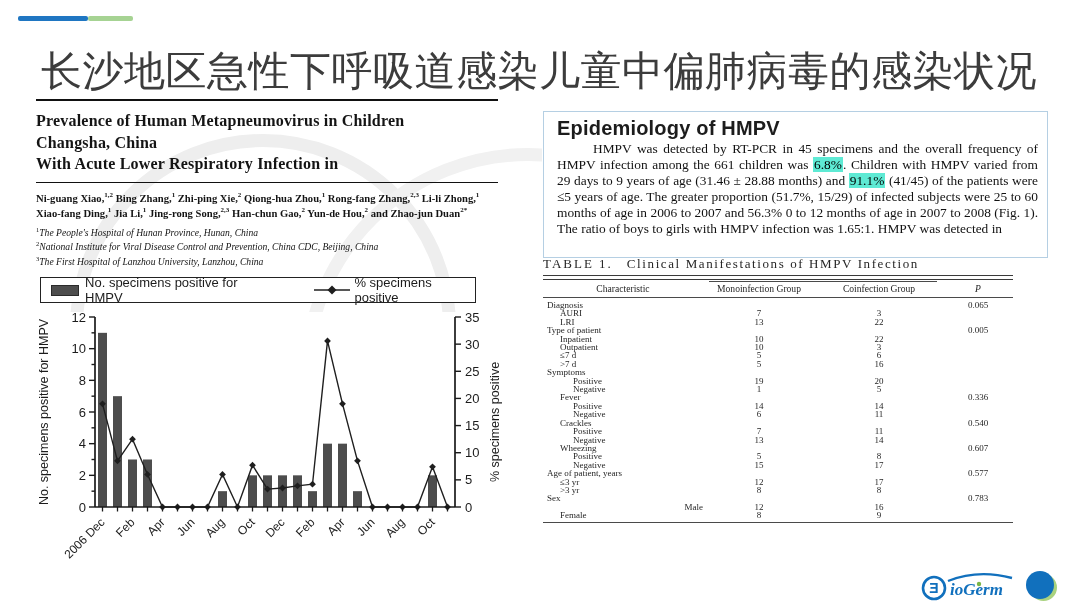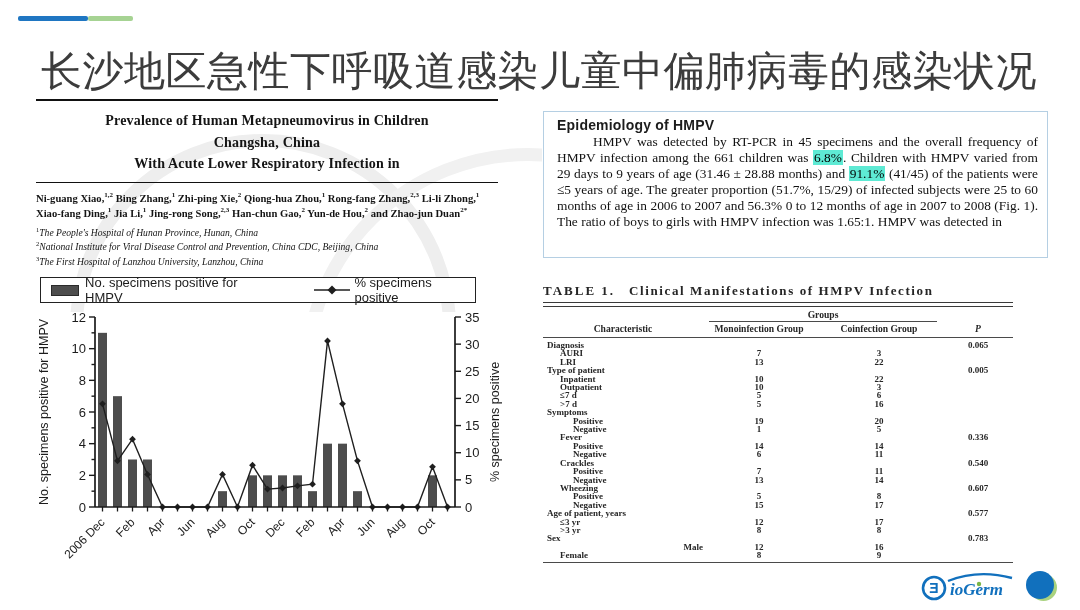--- a/index.html
+++ b/index.html
@@ -16,43 +16,43 @@
     font-weight:normal;letter-spacing:0.5px;white-space:nowrap;margin:13px;
   }
   
   .wm{position:absolute;left:0;top:88px;width:542px;height:224px;overflow:hidden;z-index:0;}
   .wm-c1{position:absolute;left:70px;top:46px;width:360px;height:360px;border-radius:50%;border:13px solid #eeeeee;}
   .wm-c2{position:absolute;left:300px;top:60px;width:430px;height:430px;border-radius:50%;border:13px solid #f1f1f1;}
   
   .paper{position:absolute;left:36px;top:99px;width:462px;z-index:2;
     font-family:"Liberation Serif",serif;color:#141414;}
   .rule-top{border-top:2.2px solid #111;margin-bottom:9px;}
-  .paper-title{font-size:14px;font-weight:bold;line-height:21.5px;letter-spacing:0.2px;text-align:center;}
+  .paper-title{font-size:16px;font-weight:bold;line-height:21.5px;letter-spacing:0.2px;}
   .rule-mid{border-top:1.4px solid #111;margin:7px 0 6px 0;}
   .paper-authors{font-size:10.6px;font-weight:bold;line-height:13px;}
   .paper-authors sup{font-size:7px;}
   .paper-affils{font-size:9.6px;font-style:italic;margin-top:4px;line-height:11.5px;}
   .paper-affils sup{font-size:6.5px;font-style:normal;}
   
   .legend-box{position:absolute;left:40px;top:277px;width:434px;height:24px;border:1.7px solid #222;
     display:flex;align-items:center;background:#fff;z-index:2;font-size:13px;color:#1c1c1c;}
   .legend-swatch{width:27px;height:9px;background:#4d4d4d;border:1px solid #2a2a2a;margin:0 6px 0 10px;}
   .legend-line{margin:0 4px 0 40px;}
   
   .chart-wrap{position:absolute;left:34px;top:303px;z-index:2;}
   
   .epi-box{position:absolute;left:543px;top:111px;width:505px;height:147px;border:1px solid #b5cfe3;
     box-sizing:border-box;padding:5px 9px 0 13px;background:#fff;}
-  .epi-heading{font-family:"Liberation Sans",sans-serif;font-weight:bold;font-size:14px;color:#1c1c1c;margin:0 0 1px 0;letter-spacing:0.2px;}
+  .epi-heading{font-family:"Liberation Sans",sans-serif;font-weight:bold;font-size:20px;color:#1c1c1c;margin:0 0 1px 0;letter-spacing:0.2px;}
   .epi-body{font-family:"Liberation Serif",serif;font-size:13.4px;line-height:15.9px;text-align:justify;
     text-indent:36px;color:#111;margin:0;}
   .epi-body mark{background:#5eead4;padding:0 1px;}
   
-  .tbl{position:absolute;left:543px;top:283px;width:470px;font-family:"Liberation Serif",serif;
-    font-weight:bold;color:#262626;z-index:2;}
+  .tbl{position:absolute;left:543px;top:256px;width:470px;font-family:"Liberation Serif",serif;
+    font-weight:normal;color:#262626;z-index:2;}
   .tbl-titlebar{font-size:13px;letter-spacing:1.6px;white-space:nowrap;}
   .tbl-titlebar .t1{margin-right:14px;letter-spacing:2px;}
   .tbl-dbl{margin-top:3px;height:2.5px;border-top:1.6px solid #3a3a3a;border-bottom:0.9px solid #3a3a3a;}
   .tbl-grid{display:grid;grid-template-columns:160px 112px 128px 70px;}
   .tbl-head{font-size:9.6px;}
   .groups-cell{grid-column:2/4;text-align:center;padding-top:2px;}
   .groups-underline{grid-column:2/4;border-bottom:0.9px solid #4a4a4a;height:1px;margin:0 6px;}
   .hd{display:flex;align-items:center;justify-content:center;text-align:center;line-height:9.5px;padding:2px 0 3px 0;}
   .hd.p-col{font-style:italic;}
   .tbl-rule{border-top:1px solid #4a4a4a;margin-top:1px;}
@@ -233,21 +233,20 @@
   <p class="epi-body" id="epi-body">HMPV was detected by RT-PCR in 45 specimens and the overall frequency of HMPV infection among the 661 children was <mark>6.8%</mark>. Children with HMPV varied from 29 days to 9 years of age (31.46 ± 28.88 months) and <mark>91.1%</mark> (41/45) of the patients were ≤5 years of age. The greater proportion (51.7%, 15/29) of infected subjects were 25 to 60 months of age in 2006 to 2007 and 56.3% 0 to 12 months of age in 2007 to 2008 (Fig. 1). The ratio of boys to girls with HMPV infection was 1.65:1. HMPV was detected in</p>
 </div>
 
 <div class="tbl">
   <div class="tbl-titlebar">
     <span class="t1">TABLE 1.</span><span>Clinical Manifestations of HMPV Infection</span>
   </div>
   <div class="tbl-dbl"></div>
   <div class="tbl-grid tbl-head">
     <div></div>
-    <div class="groups-cell">Groups</div>
     <div></div>
     <div></div>
       <div class="groups-underline"></div>
       <div></div>
     <div class="hd">Characteristic</div>
     <div class="hd">Monoinfection Group</div>
     <div class="hd">Coinfection Group</div>
     <div class="hd p-col">P</div>
   </div>
   <div class="tbl-rule"></div>

